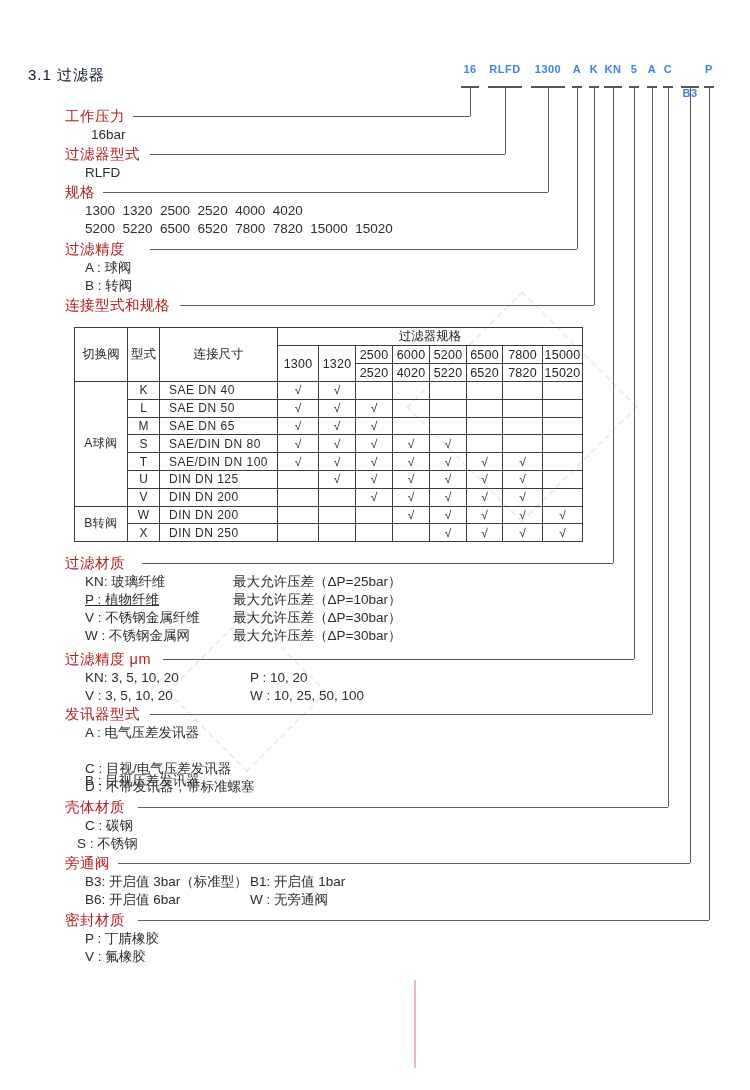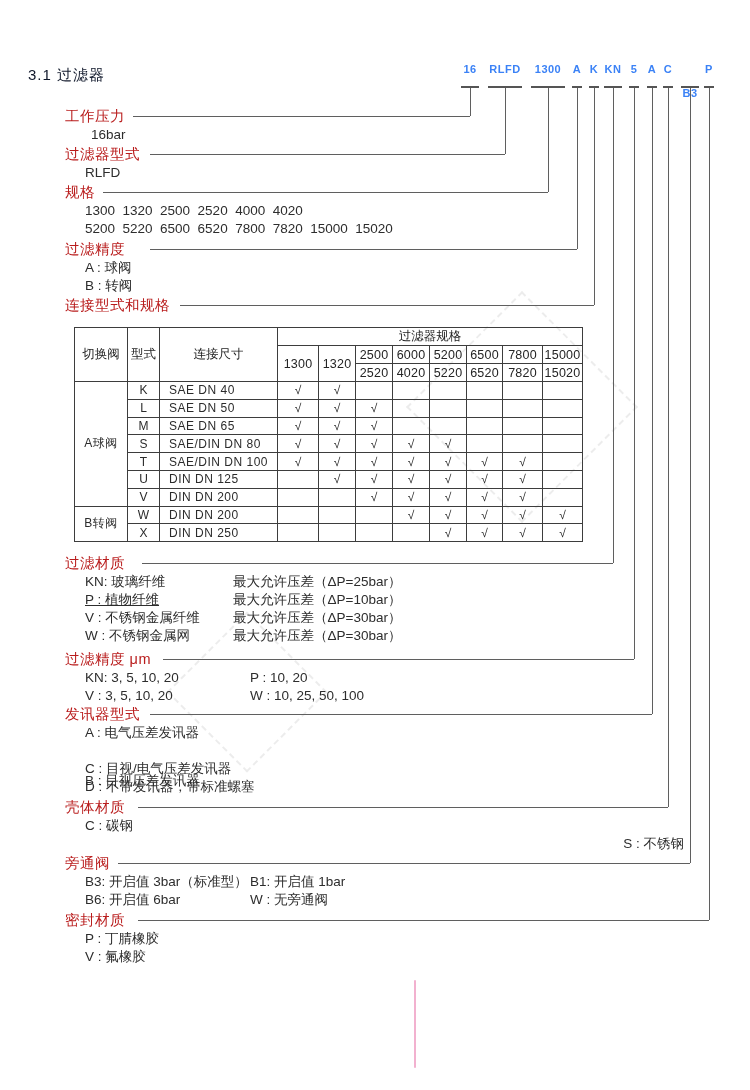--- a/index.html
+++ b/index.html
@@ -110,21 +110,21 @@
       <div class="abs sec-label" style="left: 65px; top: 650px;">过滤精度 μm</div>
       <div class="abs sec-line" style="left: 85px; top: 669px; width: 600px;"><span>KN: 3, 5, 10, 20</span><span class="col2" style="left: 165px;">P : 10, 20</span></div>
       <div class="abs sec-line" style="left: 85px; top: 687px; width: 600px;"><span>V : 3, 5, 10, 20</span><span class="col2" style="left: 165px;">W : 10, 25, 50, 100</span></div>
       <div class="abs sec-label" style="left: 65px; top: 705px;">发讯器型式</div>
       <div class="abs sec-line" style="left: 85px; top: 724px; width: 600px;"><span>A : 电气压差发讯器</span></div>
       <div class="abs sec-line" style="left: 85px; top: 772px; width: 600px;"><span>B : 目视压差发讯器</span></div>
       <div class="abs sec-line" style="left: 85px; top: 760px; width: 600px;"><span>C : 目视/电气压差发讯器</span></div>
       <div class="abs sec-line" style="left: 85px; top: 778px; width: 600px;"><span>D : 不带发讯器，带标准螺塞</span></div>
       <div class="abs sec-label" style="left: 65px; top: 798px;">壳体材质</div>
       <div class="abs sec-line" style="left: 85px; top: 817px; width: 600px;"><span>C : 碳钢</span></div>
-      <div class="abs sec-line" style="left: 84px; top: 835px; width: 600px; text-align: right;"><span>S : 不锈钢</span></div>
+      <div class="abs sec-line" style="left: 77px; top: 835px; width: 600px;"><span>S : 不锈钢</span></div>
       <div class="abs sec-label" style="left: 65px; top: 854px;">旁通阀</div>
       <div class="abs sec-line" style="left: 85px; top: 873px; width: 600px;"><span>B3: 开启值 3bar（标准型）</span><span class="col2" style="left: 165px;">B1: 开启值 1bar</span></div>
       <div class="abs sec-line" style="left: 85px; top: 891px; width: 600px;"><span>B6: 开启值 6bar</span><span class="col2" style="left: 165px;">W : 无旁通阀</span></div>
       <div class="abs sec-label" style="left: 65px; top: 911px;">密封材质</div>
       <div class="abs sec-line" style="left: 85px; top: 930px; width: 600px;"><span>P : 丁腈橡胶</span></div>
       <div class="abs sec-line" style="left: 85px; top: 948px; width: 600px;"><span>V : 氟橡胶</span></div>
     </div>
 
   <div class="abs" id="spec-table-wrap" style="left:74px;top:327px;">
       <table class="spec">

